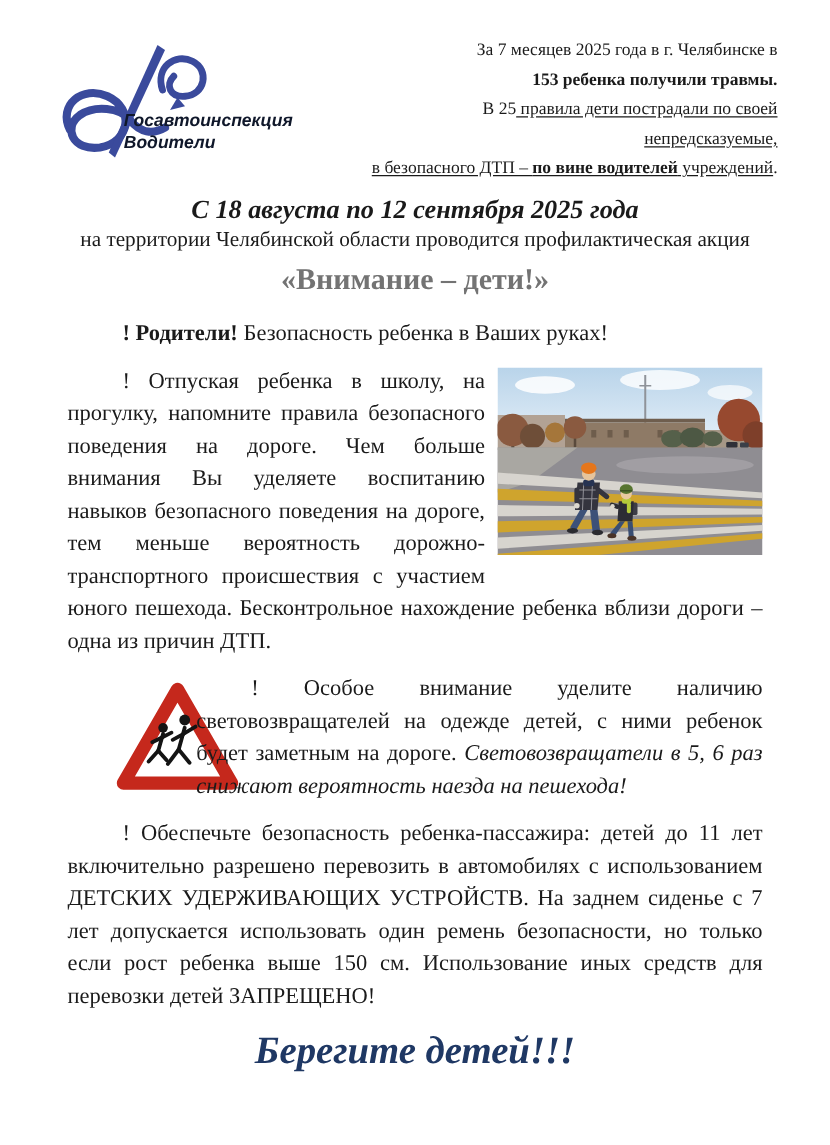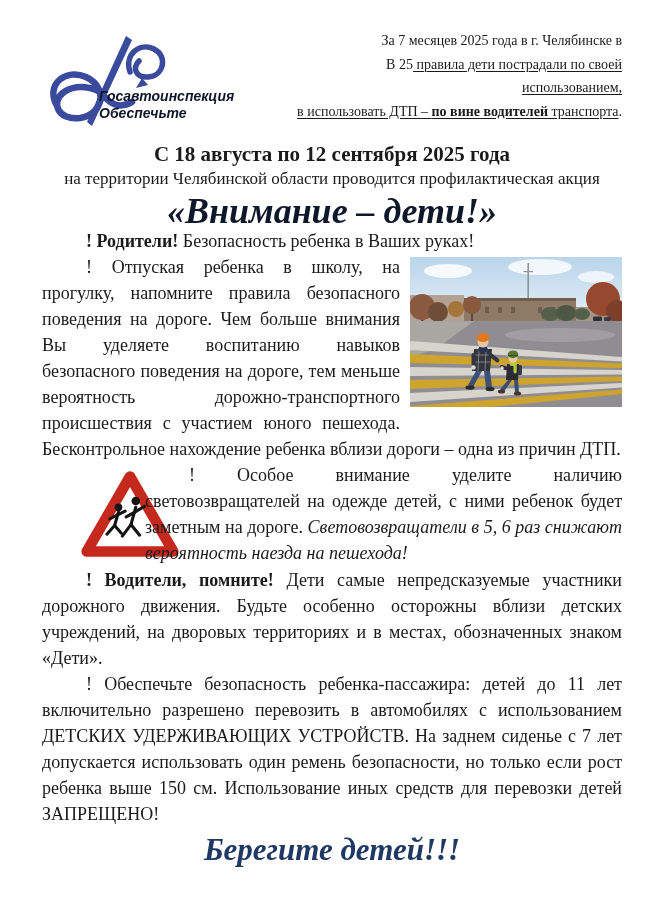--- a/index.html
+++ b/index.html
@@ -16,25 +16,25 @@
     position:absolute; left:57px; top:62px; white-space:nowrap;
     font-family:"Liberation Sans", sans-serif; font-style:italic; font-weight:bold;
     font-size:14px; line-height:1.2; color:#0f172a;
   }
   .stats { flex:1; text-align:right; font-size:14px; line-height:23.5px; padding-top:3px; }
   .stats .line { white-space:nowrap; }
   .b { font-weight:bold; }
   .u { text-decoration:underline; text-underline-offset:2px; }
   
   .campaign { text-align:center; margin-top:7px; }
-  .campaign-dates { font-weight:bold; font-size:21px; line-height:26px; }
+  .campaign-dates { font-weight:bold; font-style:italic; font-size:21px; line-height:26px; }
   .campaign-sub { font-size:17px; line-height:24px; }
-  .campaign-title { color:#0f172a; font-weight:bold; font-style:italic; font-size:36px; line-height:34px; margin-top:3px; }
+  .campaign-title { color:#737373; font-weight:bold; font-size:24px; line-height:34px; margin-top:3px; }
   
-  p.doc { margin:0; text-align:justify; text-indent:44px; font-size:18px; line-height:26px; }
+  p.doc { margin:12px; text-align:justify; text-indent:44px; font-size:18px; line-height:26px; }
   .parents-heading { margin-top:8px; text-align:left; }
   .photo-float { float:right; width:212px; height:150px; margin:3px 0 26px 10px; }
   .photo-float svg { display:block; }
   .sign-float { float:left; width:100px; height:94px; margin:5px 9px 6px -6px; }
   .reflectors { text-indent:14px; margin-top:14px; }
   .drivers1 { clear:both; margin-top:13px; }
   .footer-slogan {
     text-align:center; color:#1f3864; font-weight:bold; font-style:italic;
     font-size:31px; line-height:38px; margin-top:4px;
   }
@@ -50,28 +50,29 @@
       <svg class="logo-emblem" width="150" height="100" viewBox="0 0 150 100">
         <g fill="none" stroke="#3a4a9c" stroke-linecap="round">
           <path stroke-width="6.5" d="M14 70 C 4 50 24 34 44 43 C 66 53 62 80 38 84 C 16 87 8 68 22 58 C 34 50 54 52 62 62 C 70 72 80 74 90 68"></path>
           <path stroke-width="5.5" d="M88 38 C 82 20 98 8 112 15 C 126 22 122 42 106 43 C 94 44 90 34 97 27"></path>
         </g>
         <polygon points="84,2 90,6 50,92 45,88" fill="#3a4a9c"></polygon>
         <polygon points="100,44 94,54 106,51" fill="#3a4a9c"></polygon>
       </svg>
       <div class="logo-text">
         <div>Госавтоинспекция</div>
-        <div>Обеспечьте</div>
+        <div>Водители</div>
       </div>
     </div>
     <div class="stats">
       <div class="line">За 7 месяцев 2025 года в г. Челябинске в</div>
+      <div class="line b">153 ребенка получили травмы.</div>
       <div class="line"><span>В 25</span><span class="u"> правила дети пострадали по своей</span></div>
-      <div class="line"><span class="u">использованием,</span></div>
-      <div class="line"><span class="u">в использовать ДТП – </span><span class="u b">по вине водителей</span><span class="u"> транспорта</span><span>.</span></div>
+      <div class="line"><span class="u">непредсказуемые,</span></div>
+      <div class="line"><span class="u">в безопасного ДТП – </span><span class="u b">по вине водителей</span><span class="u"> учреждений</span><span>.</span></div>
     </div>
   </div>
 
   <div class="campaign">
     <div class="campaign-dates">С 18 августа по 12 сентября 2025 года</div>
     <div class="campaign-sub">на территории Челябинской области проводится профилактическая акция</div>
     <div class="campaign-title">«Внимание – дети!»</div>
   </div>
 
   <p class="doc parents-heading"><span class="b">! Родители!</span><span> Безопасность ребенка в Ваших руках!</span></p>
@@ -182,19 +183,18 @@
             <path d="M57 45 L48 50"></path>
           <path d="M53 58 L44 70"></path>
             <path d="M53 58 L62 69"></path>
         </g>
         <circle cx="40" cy="40" r="4" fill="#141414"></circle>
         <circle cx="58" cy="33.5" r="4.5" fill="#141414"></circle>
       </svg>
     </span><span>! Особое внимание уделите наличию световозвращателей на одежде детей, с ними ребенок будет заметным на дороге. </span><span class="i">Световозвращатели в 5, 6 раз снижают вероятность наезда на пешехода!</span>
   </p>
 
-  <p class="doc drivers1"><span class="b">! Водители, помните!</span><span> Дети самые непредсказуемые участники дорожного движения. Будьте особенно осторожны вблизи детских учреждений, на дворовых территориях и в местах, обозначенных знаком «Дети».</span></p>
 
   <p class="doc"><span>! Обеспечьте безопасность ребенка-пассажира: детей до 11 лет включительно разрешено перевозить в автомобилях с использованием ДЕТСКИХ УДЕРЖИВАЮЩИХ УСТРОЙСТВ. На заднем сиденье с 7 лет допускается использовать один ремень безопасности, но только если рост ребенка выше 150 см. Использование иных средств для перевозки детей ЗАПРЕЩЕНО!</span></p>
 
   <div class="footer-slogan">Берегите детей!!!</div>
 
 </div>
 
 </body></html>

